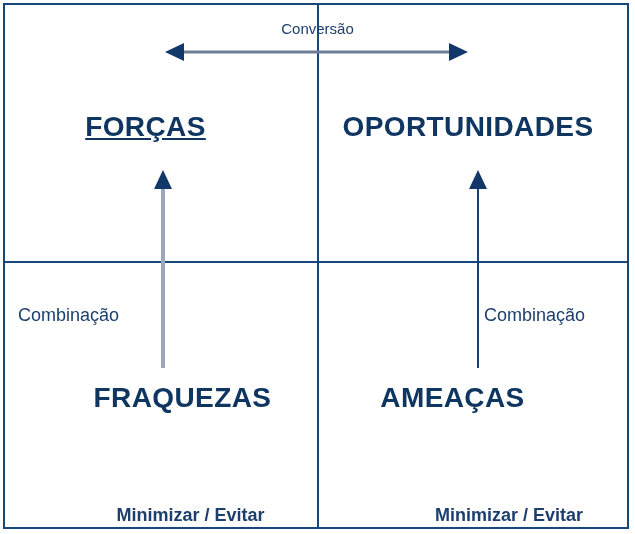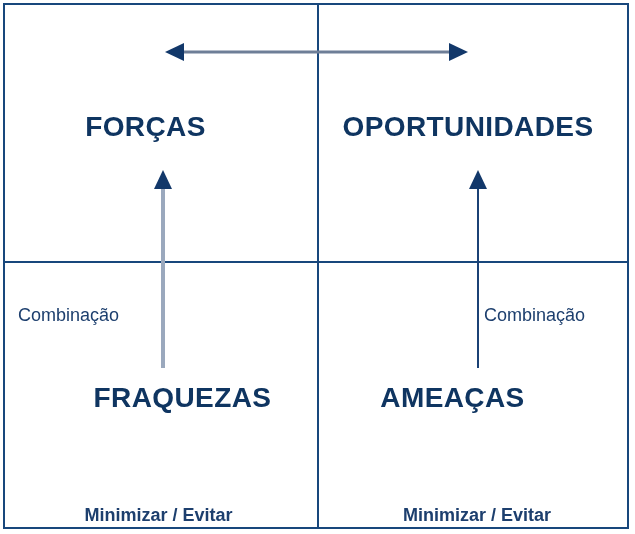--- a/index.html
+++ b/index.html
@@ -60,20 +60,21 @@
     color: #0f3561;
     letter-spacing: 0.4px;
     white-space: nowrap;
     text-align: center;
   }
   #title-forcas {
     left: 0px;
     top: 111px;
     width: 291px;
     font-size: 28px;
+    text-decoration: underline;
   }
   #title-oportunidades {
     left: 319px;
     top: 111px;
     width: 298px;
     font-size: 28px;
   }
   #title-fraquezas {
     left: 0px;
     top: 382px;
@@ -90,20 +91,21 @@
 
   
   .small-label {
     position: absolute;
     color: #1d3f6e;
     font-size: 18px;
     white-space: nowrap;
   }
   .small-label.bold {
     font-weight: bold;
+    margin-left: 32px;
   }
   #label-conversao {
     left: 0px;
     top: 20px;
     width: 635px;
     text-align: center;
     color: #1d3f6e;
     font-size: 15px;
   }
   #label-combinacao-left {
@@ -159,20 +161,21 @@
       <line x1="163" y1="368" x2="163" y2="183" stroke="#9aa8bd" stroke-width="4"></line>
       <polygon points="163,170 154,189 172,189" fill="#12386a"></polygon>
     </g>
 
     <g>
       <line x1="478" y1="368" x2="478" y2="183" stroke="#1b4175" stroke-width="2"></line>
       <polygon points="478,170 469,189 487,189" fill="#12386a"></polygon>
     </g>
   </svg>
 
+  <div class="small-label" id="label-conversao">Conversão</div>
 
   <div class="quad-title" id="title-forcas">FORÇAS</div>
 
   <div class="quad-title" id="title-oportunidades">OPORTUNIDADES</div>
 
   <div class="quad-title" id="title-fraquezas">FRAQUEZAS</div>
 
   <div class="quad-title" id="title-ameacas">AMEAÇAS</div>
 
   <div class="small-label" id="label-combinacao-left">Combinação</div>

